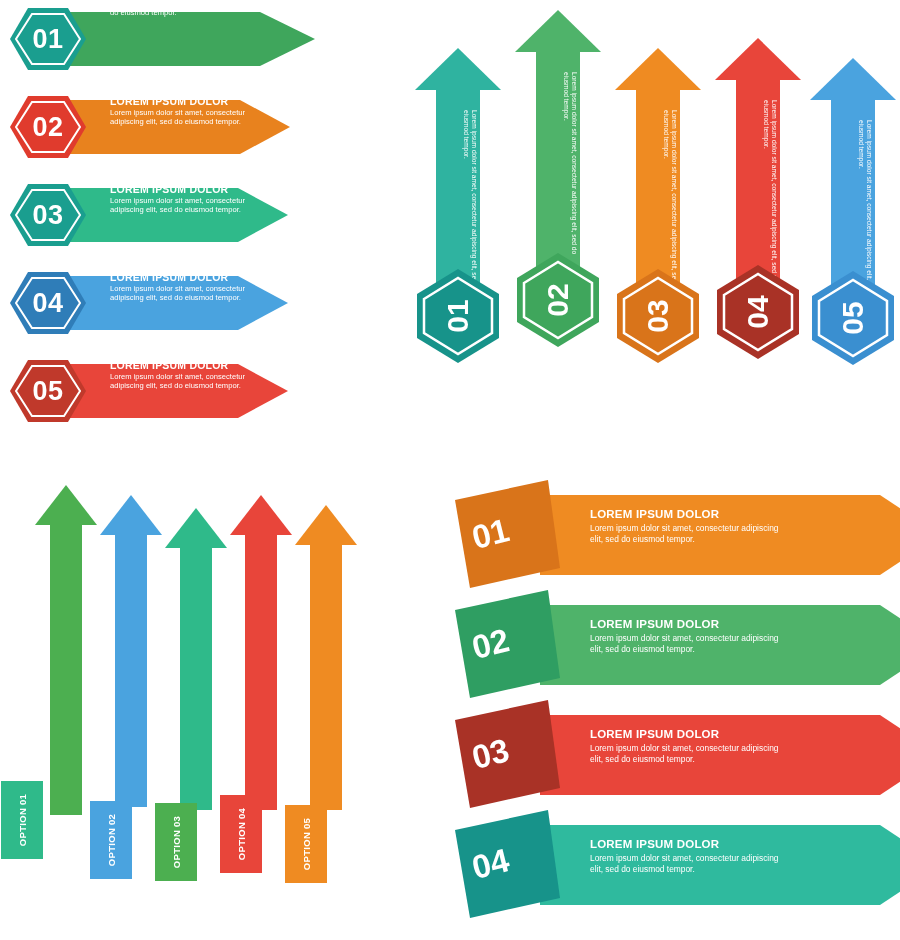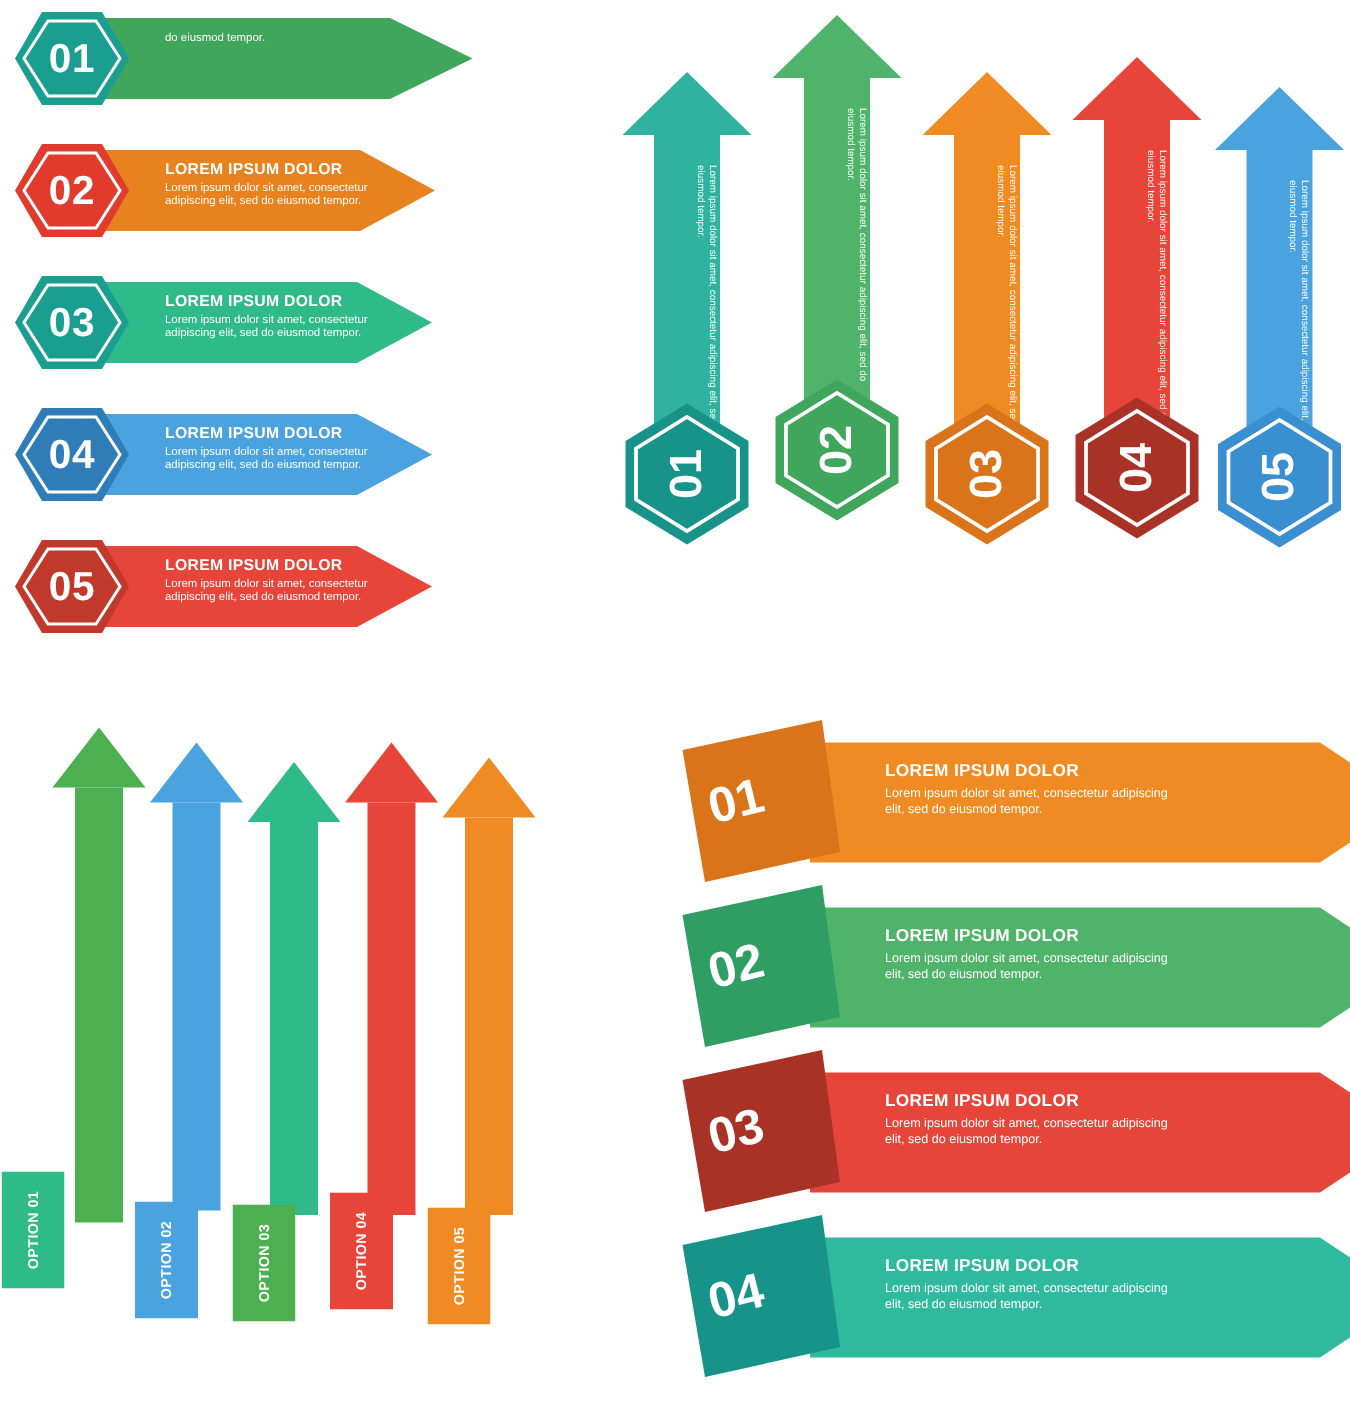--- a/index.html
+++ b/index.html
@@ -20,21 +20,21 @@
   }
   .h-arrow .body{
     position:absolute;left:0;top:0;height:54px;
   }
   .h-arrow .tip{
     position:absolute;top:0;width:0;height:0;
     border-top:27px solid transparent;
     border-bottom:27px solid transparent;
   }
   .h-text{
-    position:absolute;left:110px;top:13px;width:145px;
+    position:absolute;left:110px;top:1px;width:145px;
     color:#ffffff;
   }
   .h-title{font-size:10.5px;font-weight:bold;letter-spacing:.2px;line-height:12px;}
   .h-desc{font-size:7.6px;line-height:9.3px;margin-top:1px;}
   .hex{
     position:absolute;left:8px;top:0;width:80px;height:66px;
   }
   .hex svg{display:block;}
   .hex .num{
     position:absolute;left:0;top:0;width:80px;height:66px;

